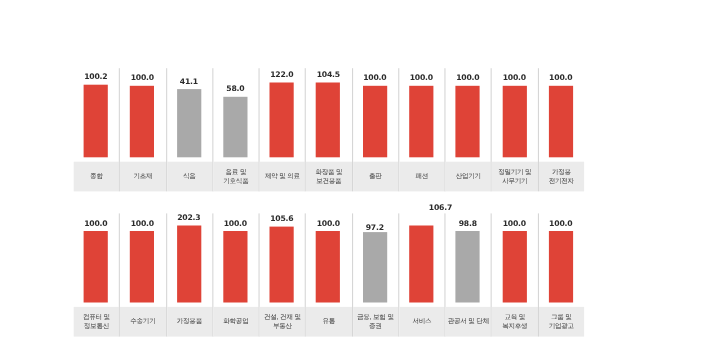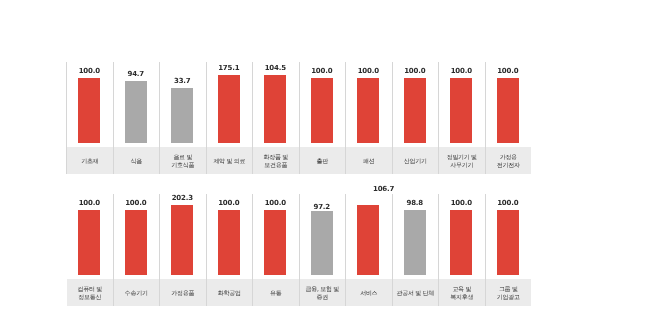--- a/index.html
+++ b/index.html
@@ -107,53 +107,62 @@
     text-align: center;
     letter-spacing: -0.3px;
     word-break: keep-all;
   }
 </style>
 </head>
 <body>
 
 <div id="chart-root">
   <div class="chart-row" id="row-1">
+      <div class="bar-cell no-sep">
+        <div class="value-label" style="bottom: 98.5855px;">100.2</div>
+        <div class="bar-wrap">
+          <div class="bar" style="height: 65.5855px;"></div>
+        </div>
+        <div class="cat-box">
+          <div class="cat-label">종합</div>
+        </div>
+      </div>
       <div class="bar-cell">
         <div class="sep"></div>
         <div class="value-label" style="bottom: 98.4545px;">100.0</div>
         <div class="bar-wrap">
           <div class="bar" style="height: 65.4545px;"></div>
         </div>
         <div class="cat-box">
           <div class="cat-label">기초재</div>
         </div>
       </div>
       <div class="bar-cell">
         <div class="sep"></div>
-        <div class="value-label" style="bottom: 94.9855px;">94.7</div>
+        <div class="value-label" style="bottom: 94.9855px;">41.1</div>
         <div class="bar-wrap">
           <div class="bar gray" style="height: 61.9855px;"></div>
         </div>
         <div class="cat-box">
           <div class="cat-label">식음</div>
         </div>
       </div>
       <div class="bar-cell">
         <div class="sep"></div>
-        <div class="value-label" style="bottom: 88.1127px;">33.7</div>
+        <div class="value-label" style="bottom: 88.1127px;">58.0</div>
         <div class="bar-wrap">
           <div class="bar gray" style="height: 55.1127px;"></div>
         </div>
         <div class="cat-box">
           <div class="cat-label">음료 및<br>기호식품</div>
         </div>
       </div>
       <div class="bar-cell">
         <div class="sep"></div>
-        <div class="value-label" style="bottom: 101.073px;">175.1</div>
+        <div class="value-label" style="bottom: 101.073px;">122.0</div>
         <div class="bar-wrap">
           <div class="bar" style="height: 68.0727px;"></div>
         </div>
         <div class="cat-box">
           <div class="cat-label">제약 및 의료</div>
         </div>
       </div>
       <div class="bar-cell">
         <div class="sep"></div>
         <div class="value-label" style="bottom: 101.4px;">104.5</div>
@@ -250,20 +259,30 @@
         <div class="value-label" style="bottom: 98.4545px;">100.0</div>
         <div class="bar-wrap">
           <div class="bar" style="height: 65.4545px;"></div>
         </div>
         <div class="cat-box">
           <div class="cat-label">화학공업</div>
         </div>
       </div>
       <div class="bar-cell">
         <div class="sep"></div>
+        <div class="value-label" style="bottom: 102.12px;">105.6</div>
+        <div class="bar-wrap">
+          <div class="bar" style="height: 69.12px;"></div>
+        </div>
+        <div class="cat-box">
+          <div class="cat-label">건설, 건재 및<br>부동산</div>
+        </div>
+      </div>
+      <div class="bar-cell">
+        <div class="sep"></div>
         <div class="value-label" style="bottom: 98.4545px;">100.0</div>
         <div class="bar-wrap">
           <div class="bar" style="height: 65.4545px;"></div>
         </div>
         <div class="cat-box">
           <div class="cat-label">유통</div>
         </div>
       </div>
       <div class="bar-cell">
         <div class="sep"></div>

